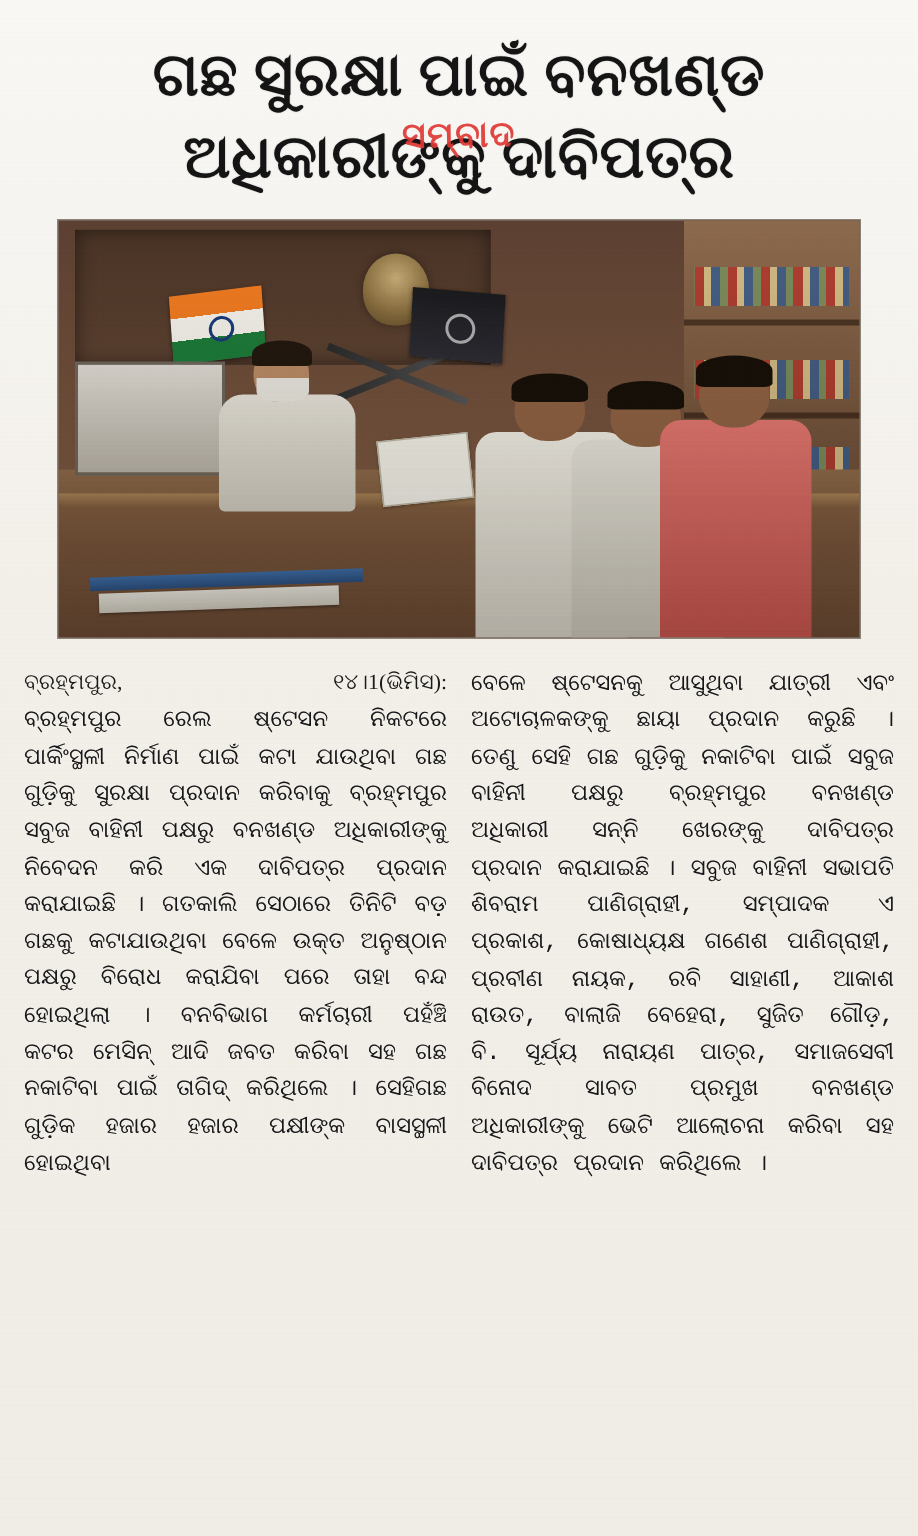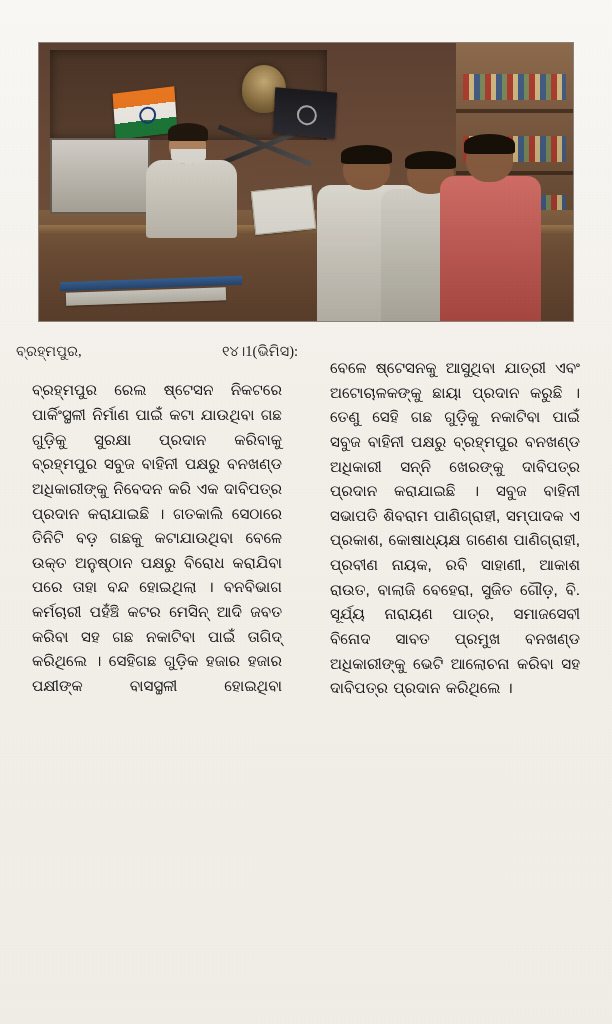--- a/index.html
+++ b/index.html
@@ -299,39 +299,43 @@
     font-family: "Liberation Serif", serif;
     font-size: 14.5px;
     color: #1b1b1b;
     line-height: 1.55;
     margin: 0 0 2px 0;
     display: flex;
     justify-content: space-between;
     gap: 6px;
   }
   .para {
-    font-family: Liberation Sans, sans-serif;
+    font-family: Liberation Mono, monospace;
     font-size: 15.2px;
     line-height: 1.62;
     color: #17171a;
-    margin: 16px;
+    margin: 0;
     text-align: justify;
     text-align-last: justify;
     word-spacing: 1px;
     text-shadow: 0 0 0.4px rgba(0,0,0,0.35);
   }
   .col-right .para { text-align: justify; }
   .para.last { text-align-last: left; }
 </style>
 </head>
 <body>
 
 <div class="page">
 
   <div class="headline-block">
+    <h1 class="headline">
+      <span>ଗଛ ସୁରକ୍ଷା ପାଇଁ ବନଖଣ୍ଡ</span>
+      <span class="l2">ଅଧିକାରୀଙ୍କୁ ଦାବିପତ୍ର</span>
+    </h1>
     <div class="overprint">ସମ୍ବାଦ</div>
   </div>
 
   <div class="photo-wrap">
     <div class="photo">
       <div class="wall">
         <div class="wall-panel"></div>
       </div>
 
       <div class="shelf">

